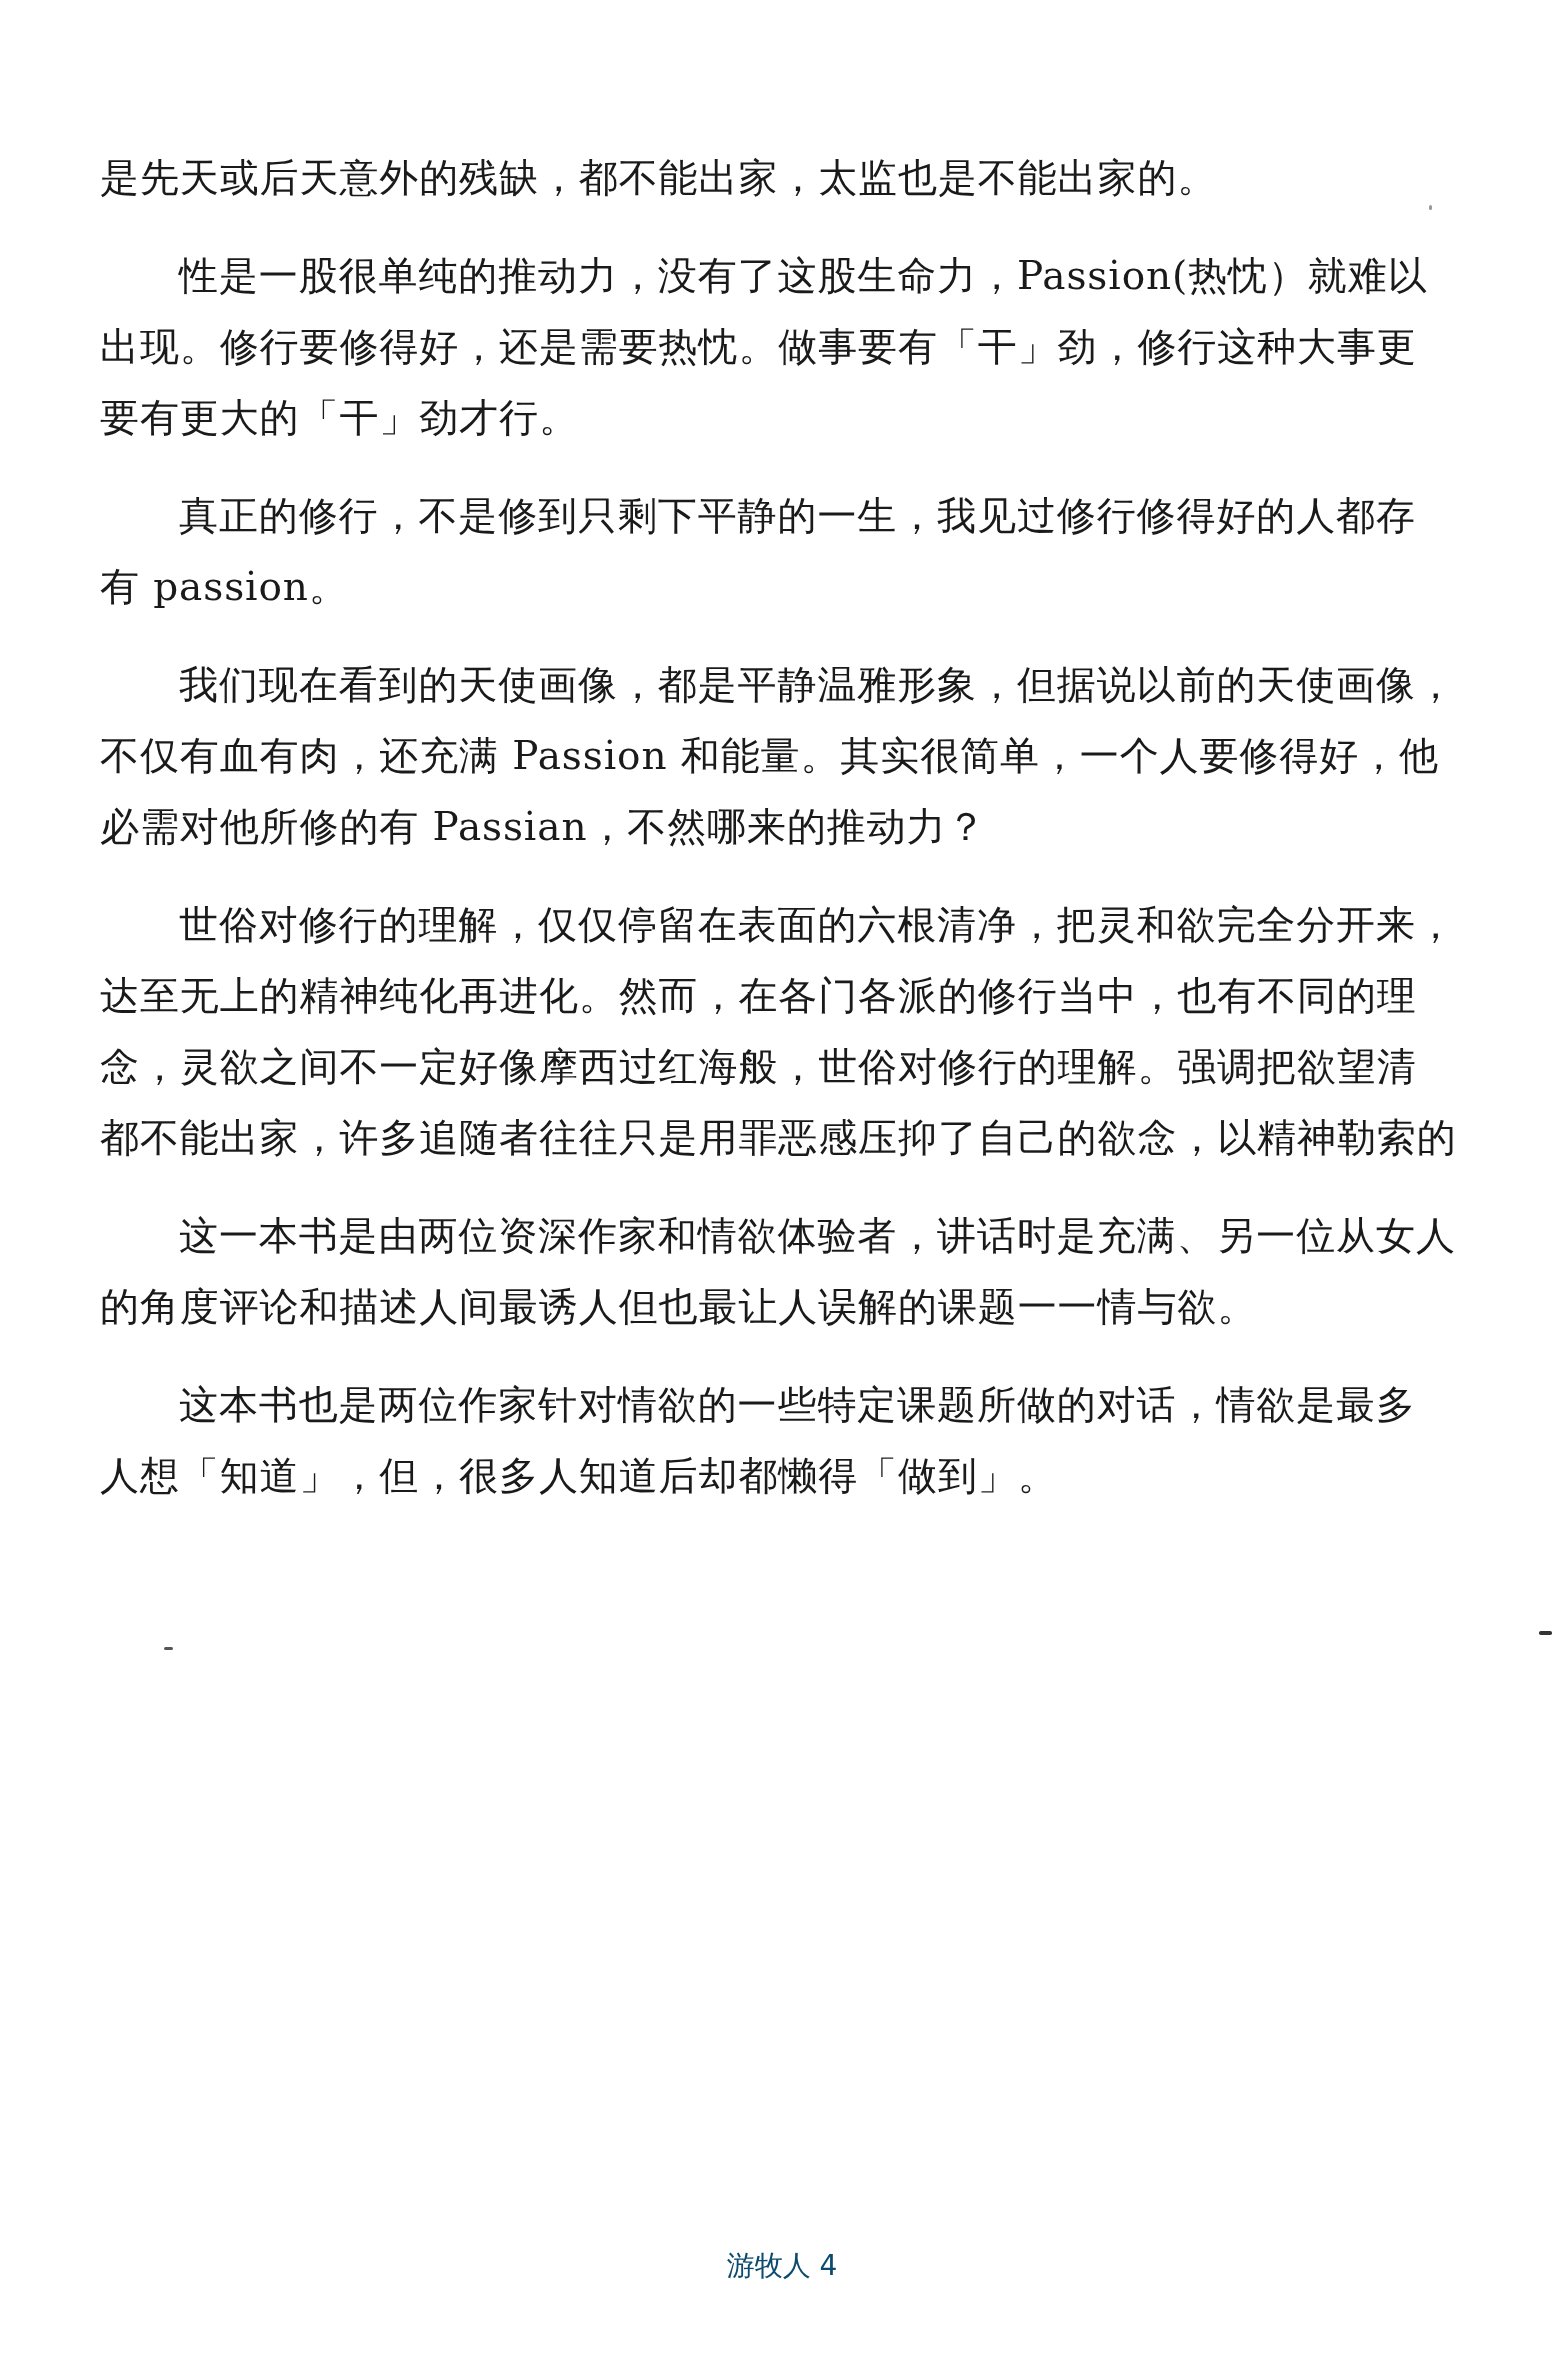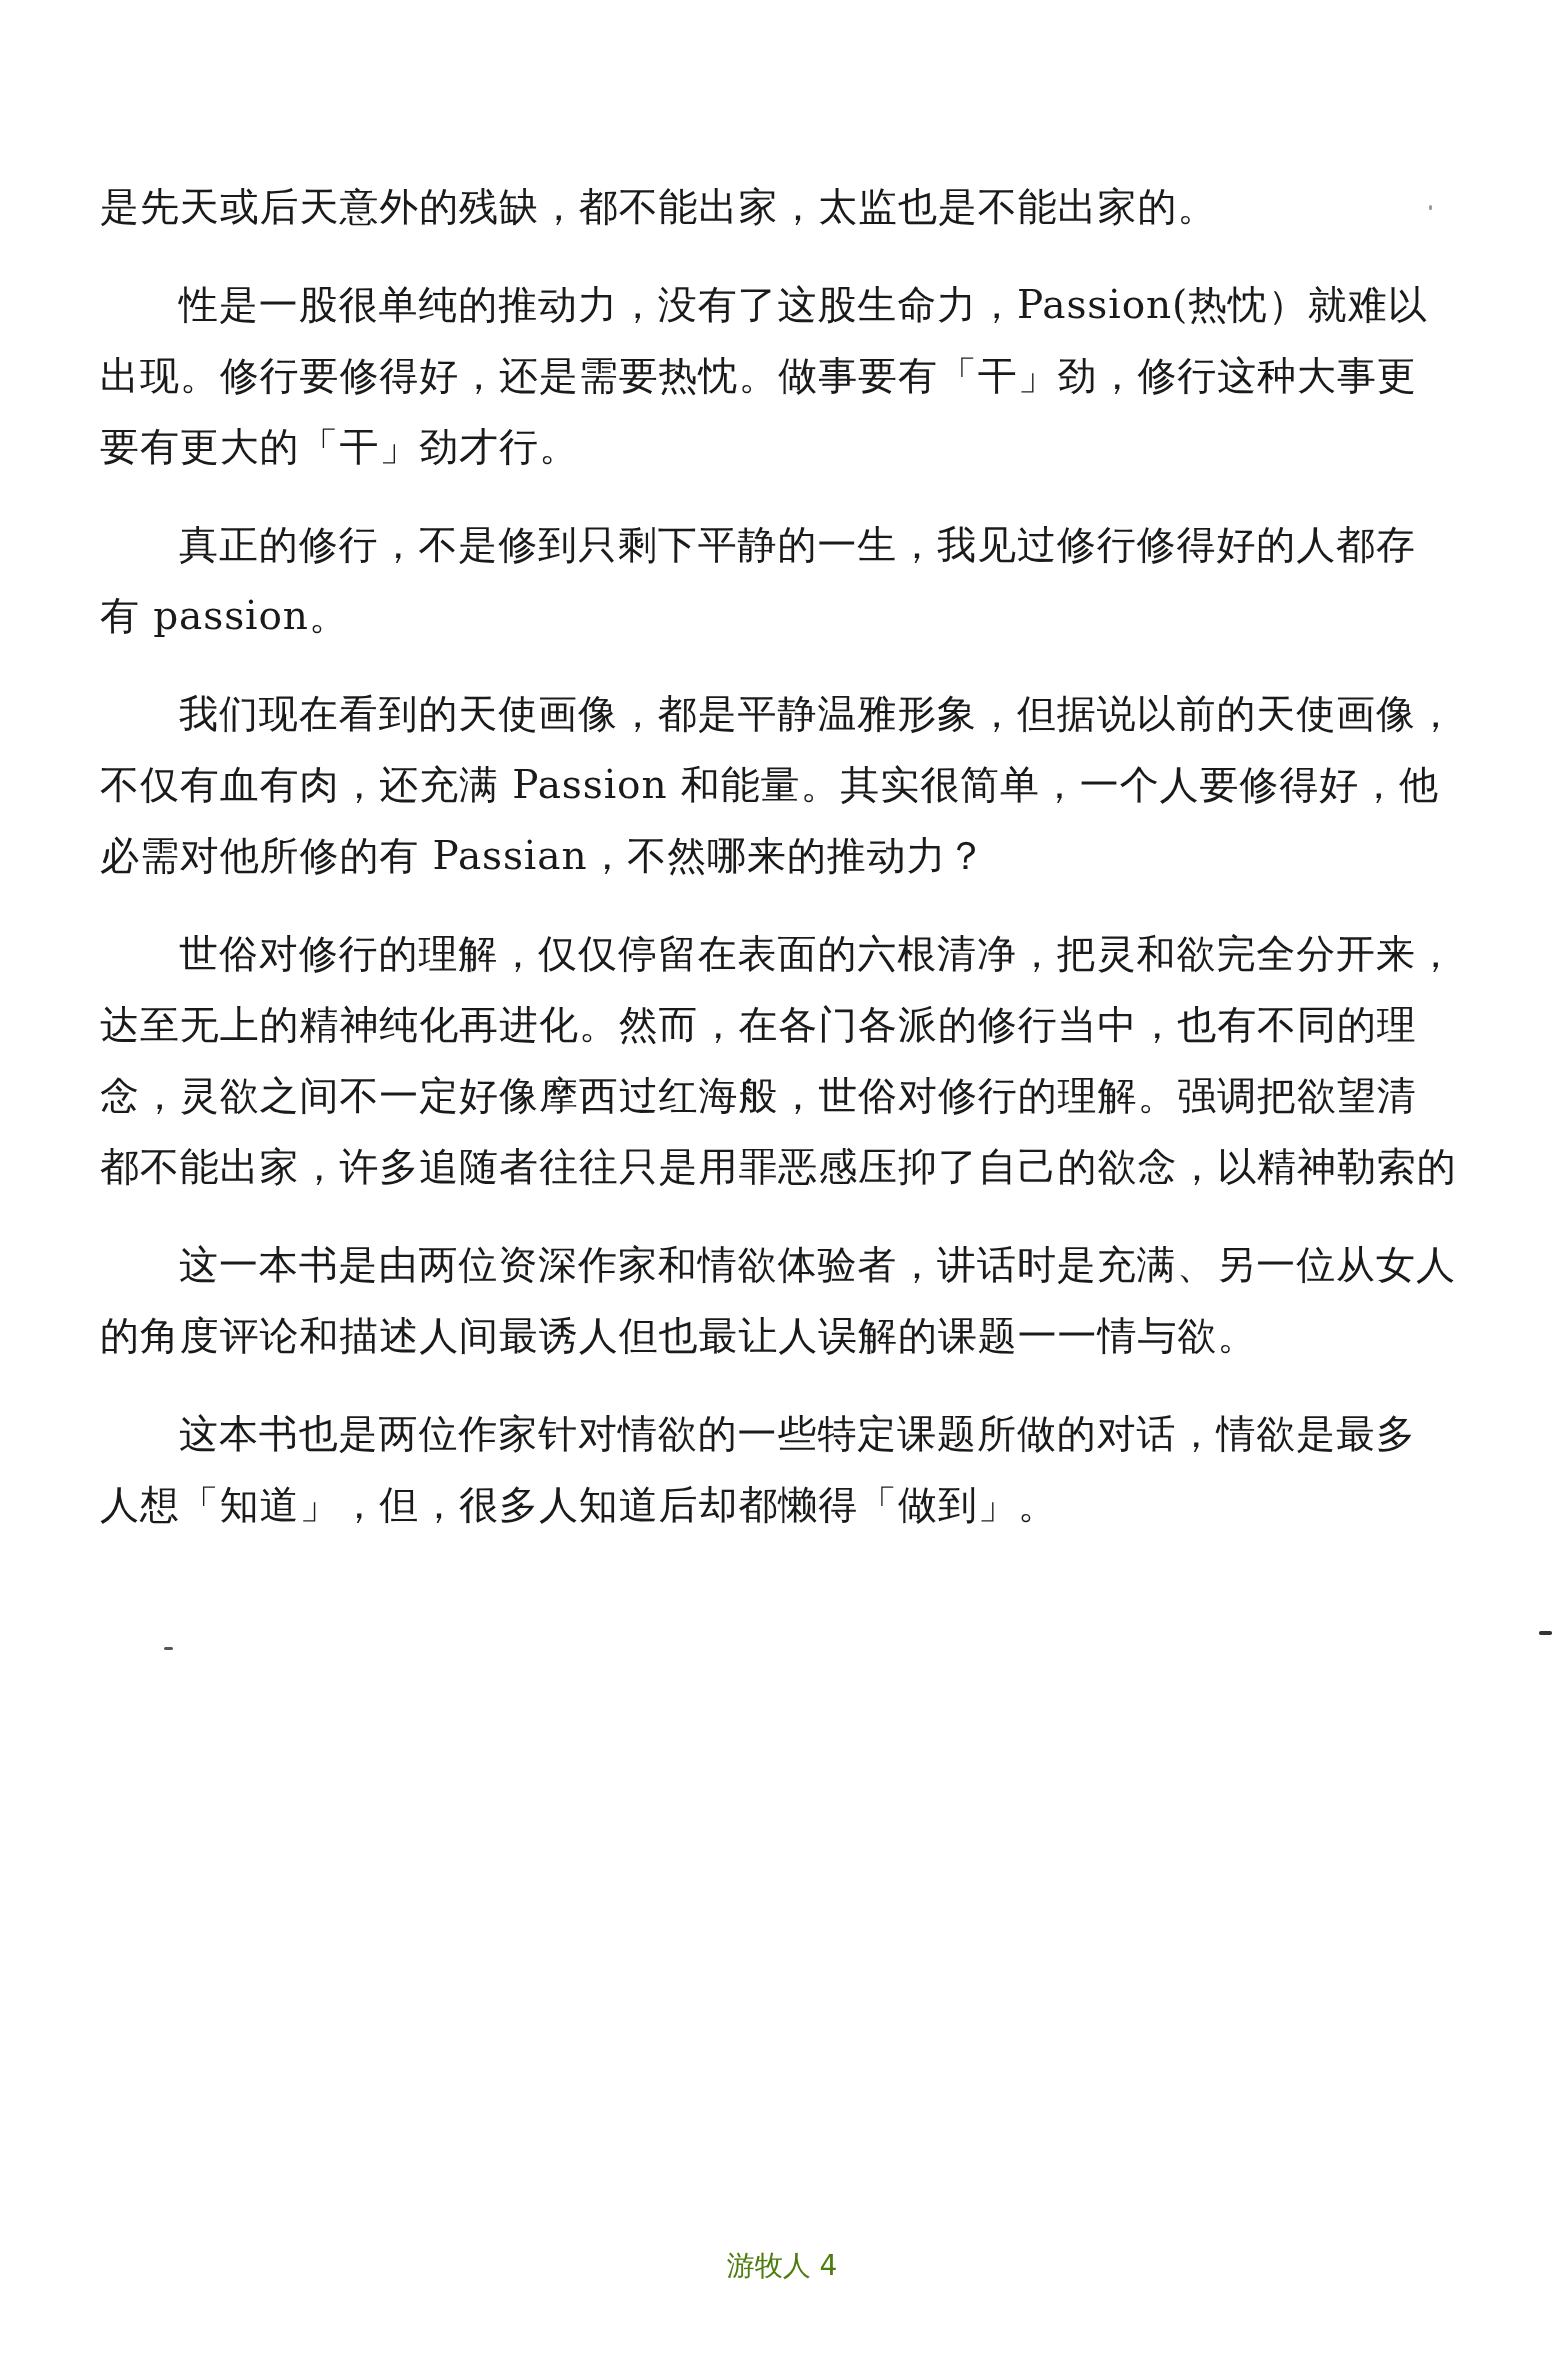--- a/index.html
+++ b/index.html
@@ -11,21 +11,21 @@
     width: 1564px;
     height: 2363px;
     position: relative;
     overflow: hidden;
     font-family: "DejaVu Serif", "Liberation Serif", serif;
     color: #1a1a1a;
   }
   .page {
     position: absolute;
     left: 100px;
-    top: 181px;
+    top: 152px;
     width: 1287px;
   }
   .line {
     font-size: 39px;
     height: 71px;
     line-height: 52px;
     white-space: nowrap;
     letter-spacing: 0.9px;
   }
   .line.indent {
@@ -33,21 +33,21 @@
     margin-top: 27px;
   }
   .footer {
     position: absolute;
     top: 2247px;
     left: 0;
     width: 1564px;
     text-align: center;
     font-family: "DejaVu Sans", "Liberation Sans", sans-serif;
     font-size: 28px;
-    color: #4d7c0f;
+    color: #0c4a6e;
   }
   .speck {
     position: absolute;
     background: #333;
     border-radius: 1.8px;
   }
 </style>
 </head>
 <body>
 

